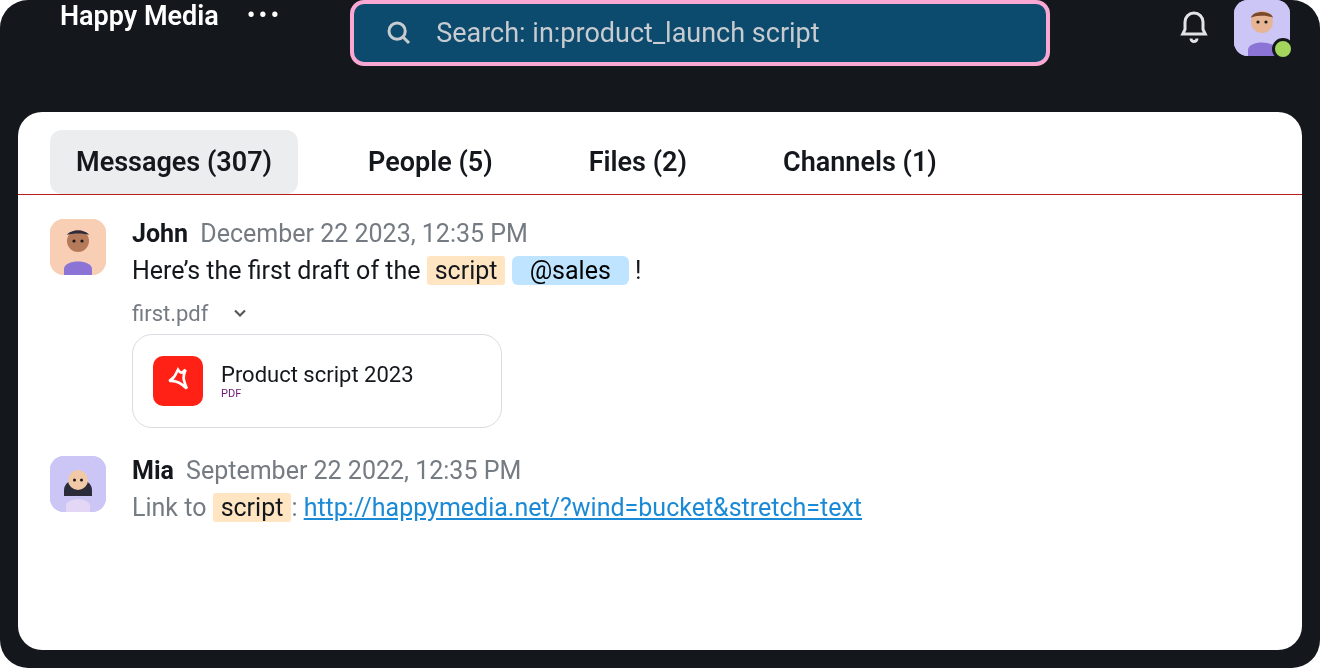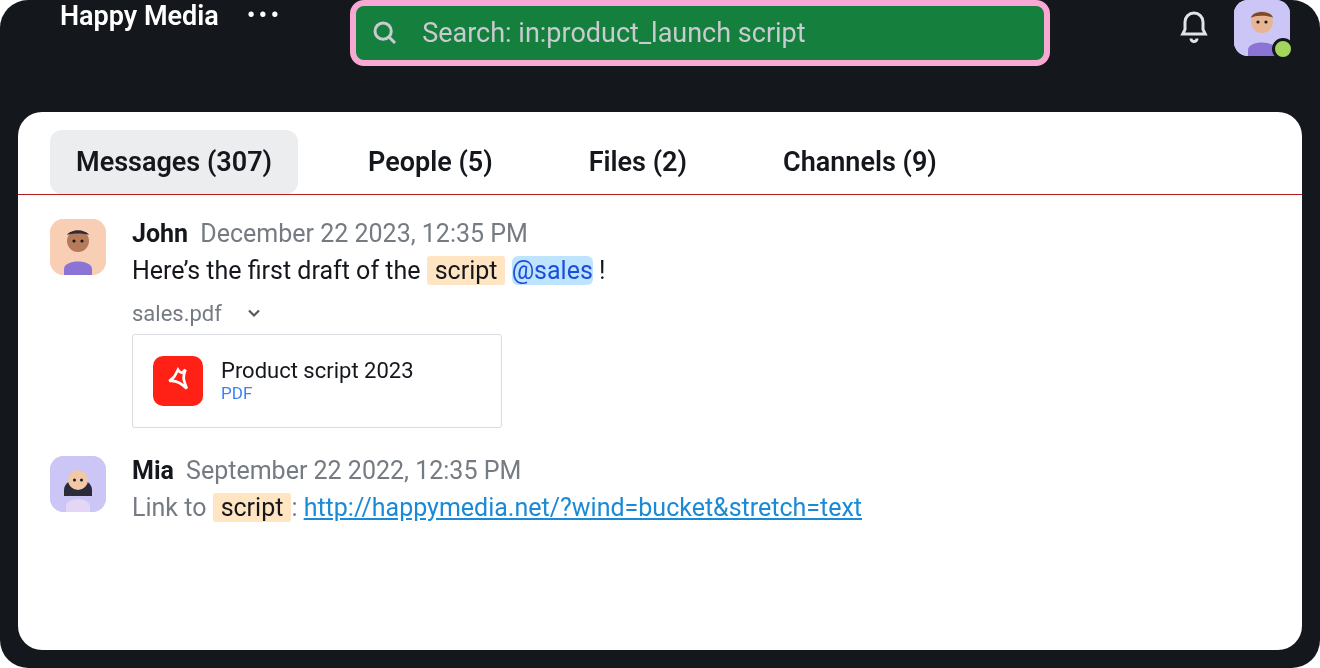--- a/index.html
+++ b/index.html
@@ -32,27 +32,27 @@
   .kebab {
     color: #fff;
     font-size: 26px;
     letter-spacing: 3px;
     margin-right: 40px;
   }
   .search-wrap {
     flex: 1;
     max-width: 700px;
     height: 66px;
-    border: 6px solid #f9a8d4;
+    border: 4px solid #f9a8d4;
     border-radius: 14px;
     display: flex;
     align-items: center;
-    padding: 0 14px;
+    padding: 0 30px;
     gap: 22px;
-    background: #15803d;
+    background: #0c4a6e;
   }
   .search-wrap svg { flex: none; }
   .search-text {
     color: #c8cbcf;
     font-size: 27px;
   }
   .notif {
     margin-left: auto;
     display: flex;
     align-items: center;
@@ -137,55 +137,55 @@
   }
   .msg-text.dim { color: #757b82; }
   .hl {
     background: #ffe5c2;
     color: #14171c;
     padding: 0 8px;
     border-radius: 3px;
   }
   .mention {
     background: #bfe4ff;
-    color: #1d4ed8;
-    padding: 0 0;
+    color: #000000;
+    padding: 0 18px;
     border-radius: 6px;
   }
   .link { color: #1b8ad6; text-decoration: underline; }
   .file-label {
     display: flex;
     align-items: center;
     gap: 22px;
     color: #757b82;
     font-size: 22px;
     margin-top: 10px;
     margin-bottom: 8px;
   }
   .file-card {
     border: 1.5px solid #d9dce0;
-    border-radius: 3px;
+    border-radius: 20px;
     width: 370px;
     height: 94px;
     display: flex;
     align-items: center;
     gap: 18px;
     padding: 0 20px;
   }
   .pdf-icon {
     width: 50px;
     height: 50px;
     background: #ff2116;
     border-radius: 10px;
     display: flex;
     align-items: center;
     justify-content: center;
   }
   .file-title { font-size: 22px; color: #14171c; }
-  .file-sub { font-size: 17px; color: #3b82f6; }
+  .file-sub { font-size: 11px; color: #701a75; }
   .pager {
     display: flex;
     align-items: center;
     justify-content: center;
     gap: 70px;
     font-size: 25px;
     color: #6a31c4;
     margin-top: 8px;
   }
   .pager svg { cursor: pointer; }
@@ -227,21 +227,21 @@
       </div>
     </div>
   </div>
 
   <div class="panel">
 
     <div class="tabs">
       <div class="tab active">Messages (307)</div>
       <div class="tab">People (5)</div>
       <div class="tab">Files (2)</div>
-      <div class="tab">Channels (9)</div>
+      <div class="tab">Channels (1)</div>
     </div>
 
     <div class="results">
 
       <div class="msg">
         <div class="msg-avatar john-av">
           <svg class="av-svg" viewBox="0 0 56 56">
             <rect width="56" height="56" rx="14" fill="#f8cfb5"></rect>
             <circle cx="28" cy="22" r="11" fill="#b57a5a"></circle>
             <path d="M14 50c0-10 28-10 28 0v6H14z" fill="#8c74d6"></path>
@@ -253,21 +253,21 @@
         <div class="msg-body">
           <div class="msg-head">
             <span class="msg-user">John</span>
             <span class="msg-time">December 22 2023, 12:35 PM</span>
           </div>
           <div class="msg-text">
             <span>Here’s the first draft of the </span><span class="hl">script</span>
             <span class="mention">@sales</span><span> !</span>
           </div>
           <div class="file-label">
-            <span>sales.pdf</span>
+            <span>first.pdf</span>
             <svg width="20" height="20" viewBox="0 0 24 24" fill="none" stroke="#55595e" stroke-width="2.6">
                 <polyline points="6 9 12 15 18 9"></polyline>
               </svg>
           </div>
           <div class="file-card">
             <div class="pdf-icon">
               <svg width="30" height="30" viewBox="0 0 24 24" fill="none" stroke="#fff" stroke-width="2.2">
                 <path d="M12 3c-3 6-3 6-7 9 6-1 10 2 14 6-2-6-4-8-1-15-3 3-4 3-6 0z"></path>
               </svg>
             </div>

